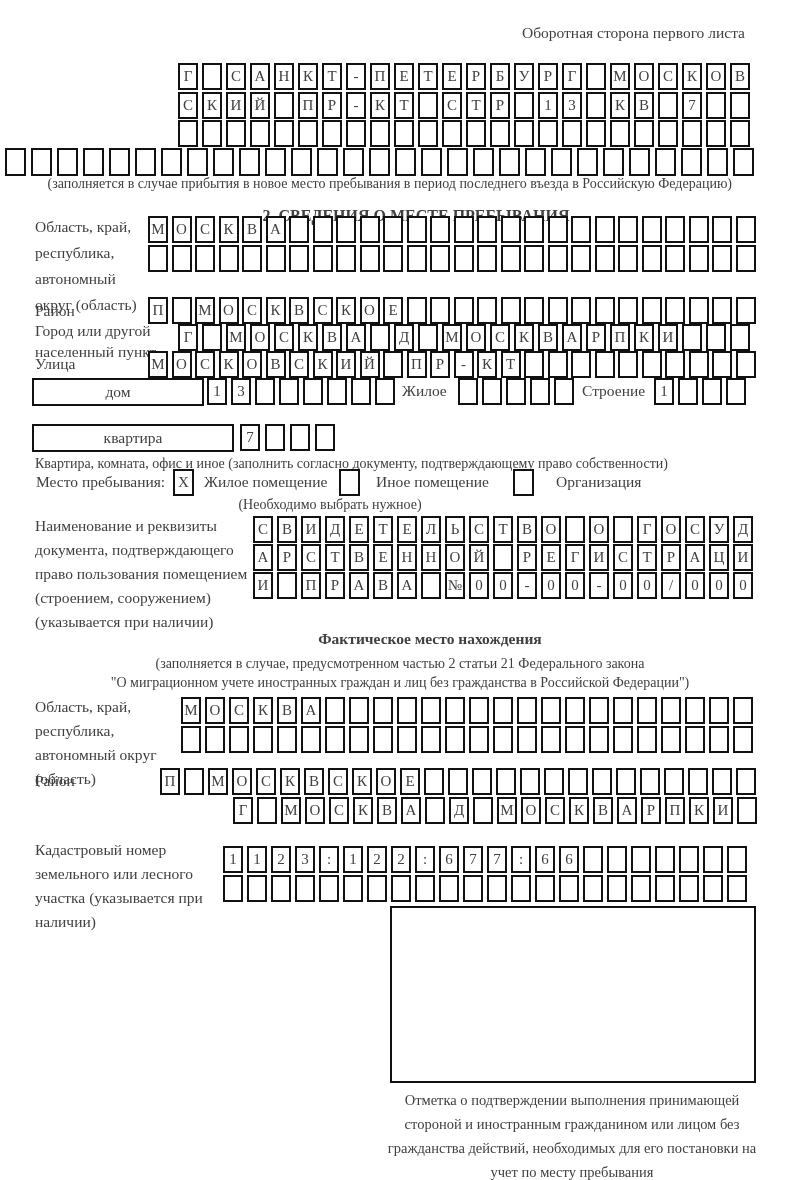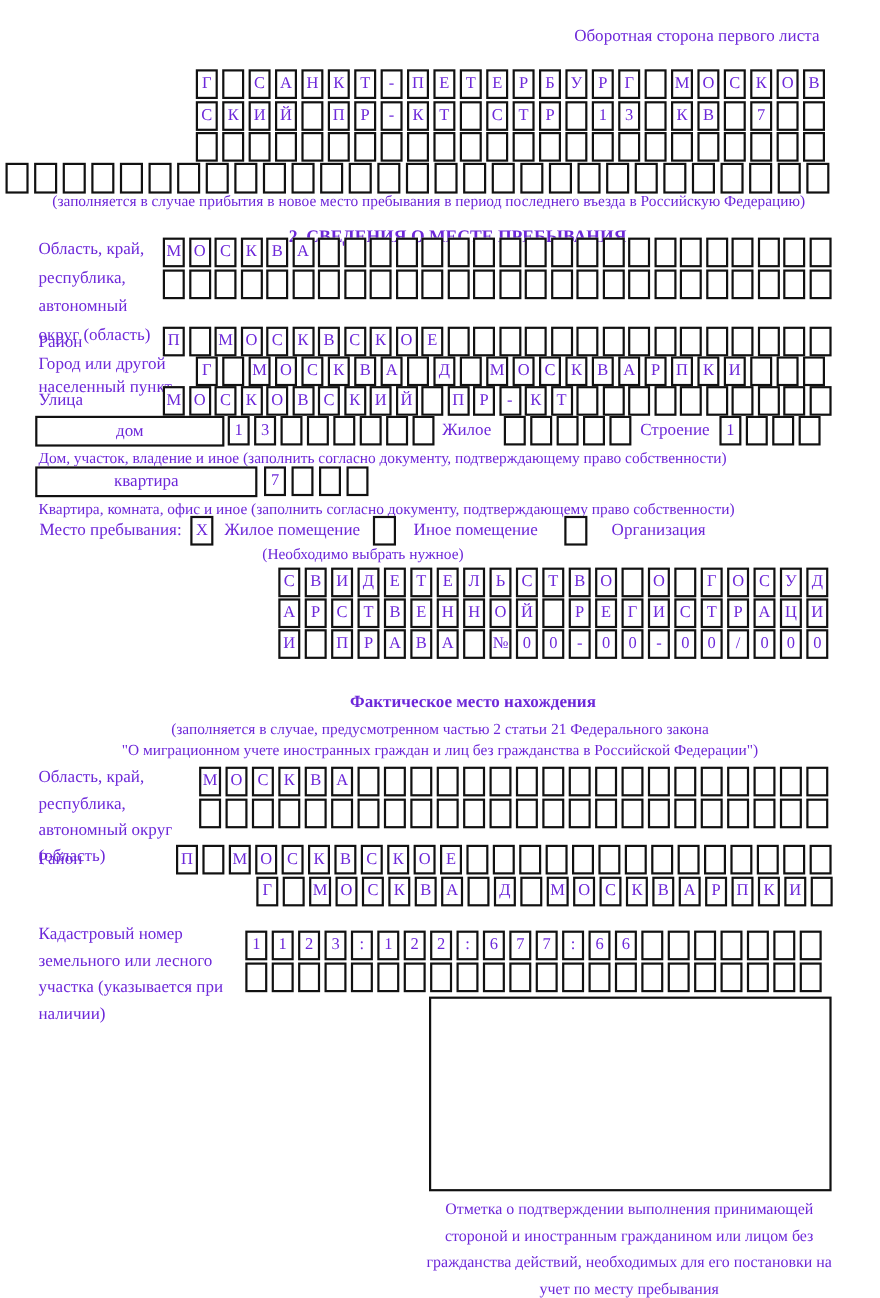--- a/index.html
+++ b/index.html
@@ -1,16 +1,16 @@
 <!DOCTYPE html>
 <html><head>
 <meta charset="utf-8">
 <style>
   html,body{margin:0;padding:0;background:#fff;}
-  #sheet{position:relative;width:800px;height:1180px;background:#fff;color:#6d28d9;
+  #sheet{position:relative;width:800px;height:1180px;background:#fff;color:#404040;
          font-family:"Liberation Serif","DejaVu Serif",serif;overflow:hidden;}
   .lbl{position:absolute;font-size:15.5px;line-height:22px;}
   .lh26{line-height:26px;}
   .lh24{line-height:24px;}
   .note{position:absolute;font-size:14px;text-align:center;}
   .title{position:absolute;font-size:16px;font-weight:bold;text-align:center;width:100%;}
   .boxrow{position:absolute;display:flex;}
   .cell{flex:none;width:16px;height:23px;border:2px solid #111;font-size:15px;
         line-height:23px;text-align:center;background:#fff;}
   .bigrow .cell{width:17px;height:24px;line-height:24px;}
@@ -304,40 +304,40 @@
       <div class="cell"></div>
       <div class="cell"></div>
     </div>
   <div class="lbl" style="left:582px;top:380px;">Строение</div>
   <div class="boxrow" style="left:654px;top:378px;gap:4px;">
       <div class="cell">1</div>
       <div class="cell"></div>
       <div class="cell"></div>
       <div class="cell"></div>
     </div>
-  <div class="note" style="left:35px;top:410px;width:730px;text-align:left;">Дом, участок, владение и иное (заполнить согласно документу, подтверждающему право собственности)</div>
 
   <div class="widebox" style="left:32px;top:424px;width:198px;height:24px;line-height:24px;">квартира</div>
   <div class="boxrow" style="left:240px;top:424px;gap:5px;">
       <div class="cell">7</div>
       <div class="cell"></div>
       <div class="cell"></div>
       <div class="cell"></div>
     </div>
   <div class="note" style="left:35px;top:456px;width:730px;text-align:left;">Квартира, комната, офис и иное (заполнить согласно документу, подтверждающему право собственности)</div>
 
   <div class="lbl" style="left:36px;top:471px;">Место пребывания:</div>
   <div class="cbox" style="left:173px;top:469px;">X</div>
   <div class="lbl" style="left:204px;top:471px;">Жилое помещение</div>
   <div class="cbox" style="left:339px;top:469px;"></div>
   <div class="lbl" style="left:376px;top:471px;">Иное помещение</div>
   <div class="cbox" style="left:513px;top:469px;"></div>
   <div class="lbl" style="left:556px;top:471px;">Организация</div>
   <div class="note" style="left:160px;top:497px;width:340px;">(Необходимо выбрать нужное)</div>
 
+  <div class="lbl lh24" style="left:35px;top:514px;width:218px;">Наименование и реквизиты документа, подтверждающего право пользования помещением (строением, сооружением) (указывается при наличии)</div>
   <div class="boxrow" style="left:253px;top:516px;gap:4px;">
       <div class="cell">С</div>
       <div class="cell">В</div>
       <div class="cell">И</div>
       <div class="cell">Д</div>
       <div class="cell">Е</div>
       <div class="cell">Т</div>
       <div class="cell">Е</div>
       <div class="cell">Л</div>
       <div class="cell">Ь</div>

